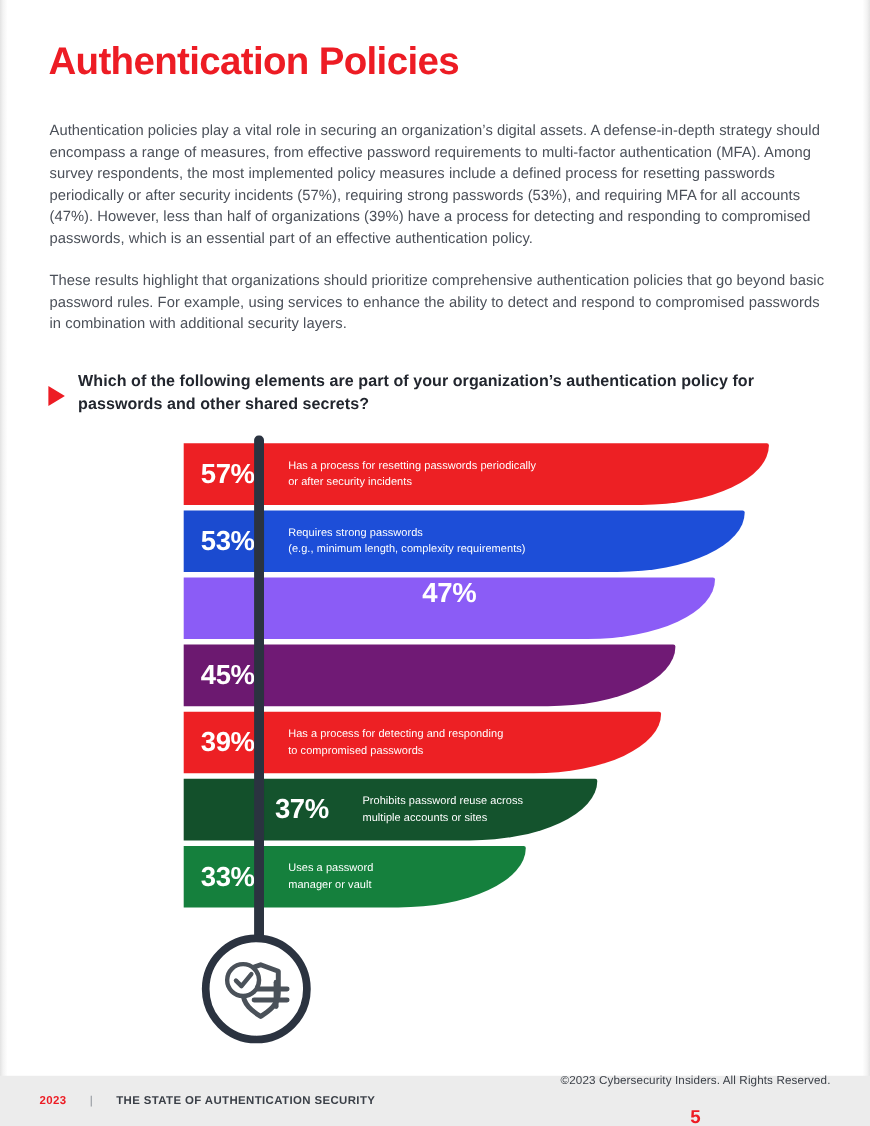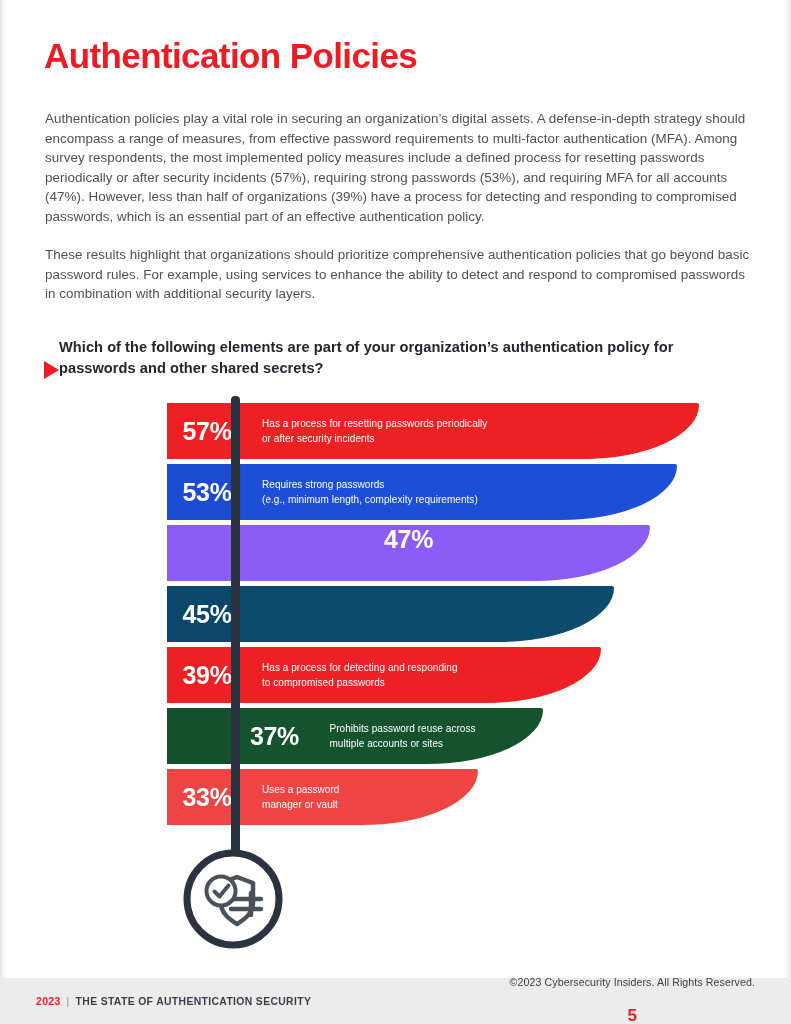--- a/index.html
+++ b/index.html
@@ -55,22 +55,22 @@
   .copy.p1 { top: 109px; }
   .copy.p2 { top: 245px; }
 
   
   .question-row {
     position: absolute;
     left: 44px;
     top: 337px;
     width: 700px;
     display: flex;
-    align-items: flex-end;
-    gap: 0;
+    align-items: center;
+    gap: 12px;
   }
   .tri {
     width: 0;
     height: 0;
     margin-top: 4px;
     border-top: 9px solid transparent;
     border-bottom: 9px solid transparent;
     border-left: 15px solid #ED1C24;
     flex: 0 0 auto;
   }
@@ -163,21 +163,21 @@
   }
   .footer-left {
     position: absolute;
     left: 36px;
     font-size: 10.4px;
     font-weight: bold;
     letter-spacing: 0.35px;
     color: #3A3F47;
     display: flex;
     align-items: center;
-    gap: 6px;
+    gap: 21px;
   }
   .footer-left .yr { color: #ED1C24; }
   .footer-left .sep { color: #8A8F96; font-weight: normal; }
   .footer-right {
     position: absolute;
     right: 36px;
     display: flex;
     align-items: center;
     gap: 18px;
     flex-direction: column;
@@ -223,36 +223,36 @@
           <span class="pct-bg"></span>
           <span class="pct">53%</span>
           <span class="label">Requires strong passwords
 (e.g., minimum length, complexity requirements)</span>
         </div>
         <div class="bar shade-a" style="top: 122px; width: 483px; background: #8b5cf6; flex-direction: column;">
           <span class="pct">47%</span>
           <span class="label">Requires multi-factor authentication (MFA)
 for all accounts</span>
         </div>
-        <div class="bar shade-b" style="top: 183px; width: 447px; background: #0c4a6e;">
+        <div class="bar shade-b" style="top: 183px; width: 447px; background: #701a75;">
           <span class="pct-bg"></span>
           <span class="pct">45%</span>
         </div>
         <div class="bar shade-a" style="top: 244px; width: 434px; background: rgb(237, 32, 36);">
           <span class="pct">39%</span>
           <span class="label">Has a process for detecting and responding
 to compromised passwords</span>
         </div>
         <div class="bar shade-b" style="top: 305px; width: 376px; background: #14532d; justify-content: center;">
           <span class="pct-bg"></span>
           <span class="pct">37%</span>
           <span class="label">Prohibits password reuse across
 multiple accounts or sites</span>
         </div>
-        <div class="bar shade-a" style="top: 366px; width: 311px; background: #ef4444;">
+        <div class="bar shade-a" style="top: 366px; width: 311px; background: #15803d;">
           <span class="pct">33%</span>
           <span class="label">Uses a password
 manager or vault</span>
         </div>
       </div>
   </div>
 
   <div class="medallion">
     <svg viewBox="0 0 104 104" width="104" height="104" aria-hidden="true">
       <circle cx="52" cy="52" r="46" fill="#ffffff" stroke="#2B3340" stroke-width="7"></circle>

